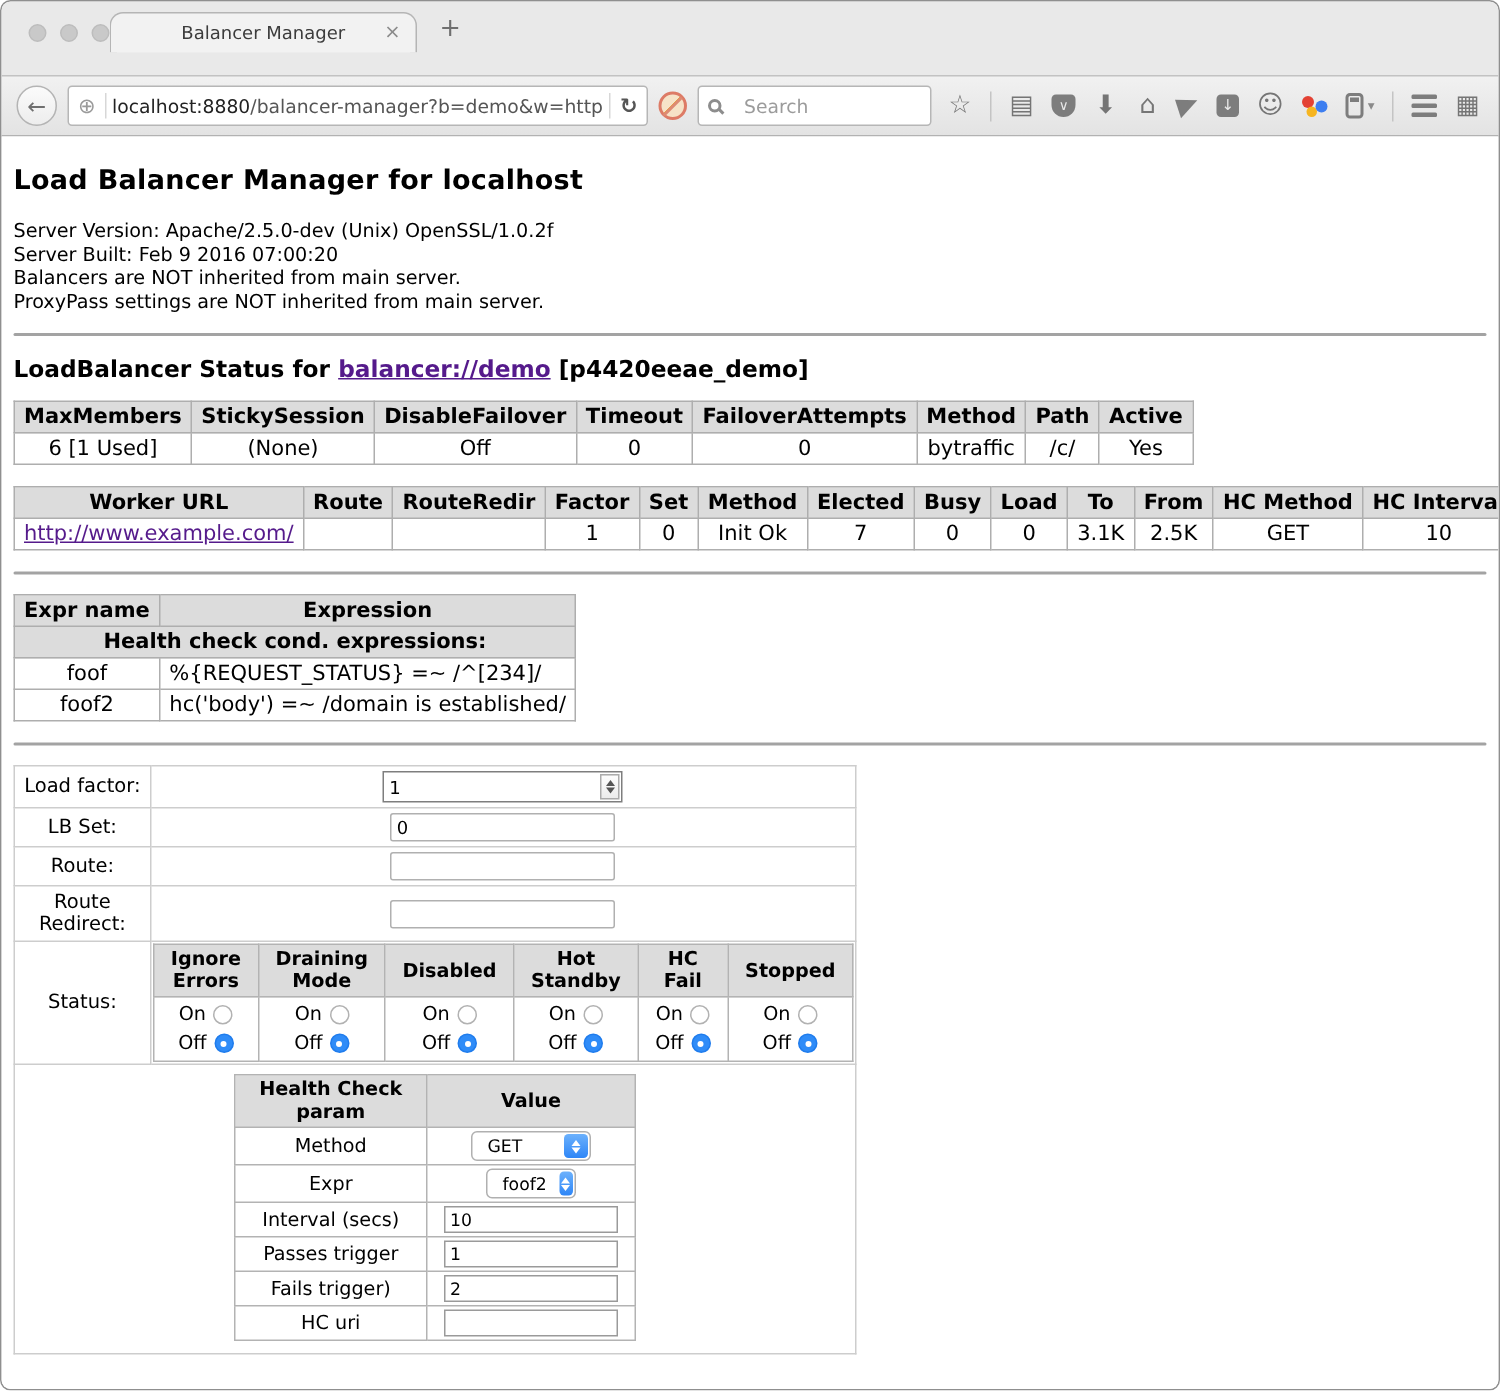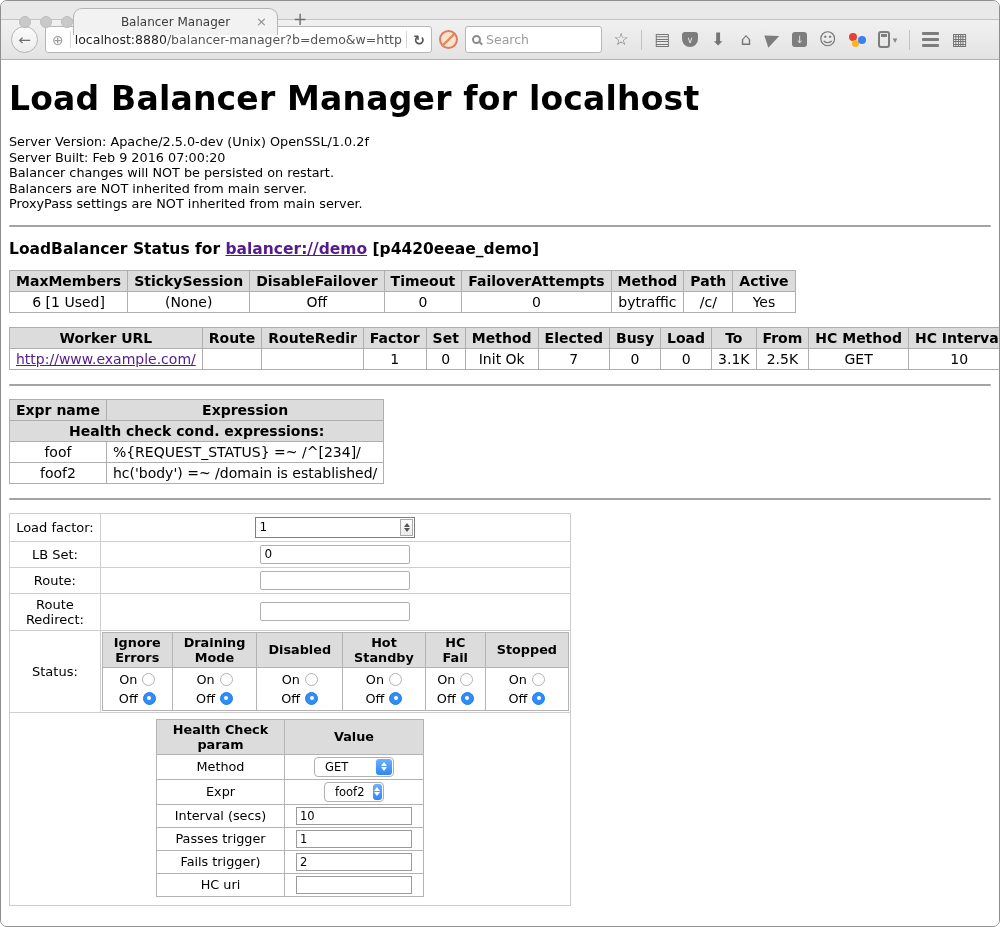--- a/index.html
+++ b/index.html
@@ -2,40 +2,40 @@
 <html><head>
 <meta charset="utf-8">
 <style>
   * { box-sizing: border-box; margin: 0; padding: 0; }
   html,body { background:#ffffff; }
   body { width:1000px; height:927px; font-family:"DejaVu Sans","Liberation Sans",sans-serif; }
 
   .window { width:1000px; height:927px; border:1px solid #8f8f8f; border-radius:7px; overflow:hidden; background:#fff; display:flex; flex-direction:column; }
 
   
-  .tabbar { height:19px; background:#e9e9e9; position:relative; flex:0 0 auto; border-bottom:1px solid #c2c2c2; }
+  .tabbar { height:50px; background:#e9e9e9; position:relative; flex:0 0 auto; border-bottom:1px solid #c2c2c2; }
   .traffic { position:absolute; top:15px; left:18px; display:flex; gap:9px; }
   .traffic span { width:12px; height:12px; border-radius:50%; background:#c9c9c9; border:1px solid #bdbdbd; }
   .tab { position:absolute; left:72px; top:7px; width:205px; height:27px; background:#f2f2f2; border:1px solid #b5b5b5; border-bottom:none; border-radius:9px 9px 0 0; display:flex; align-items:center; justify-content:center; font-size:12px; color:#3c3c3c; }
   .tab .close { position:absolute; right:10px; top:6px; font-size:13px; color:#8b8b8b; line-height:13px; }
   .newtab { position:absolute; left:292px; top:8px; font-size:17px; color:#6f6f6f; }
 
   
   .navbar { height:40px; background:linear-gradient(#f1f1f1,#e3e3e3); border-bottom:1px solid #b2b2b2; display:flex; align-items:center; padding:0 10px; gap:7px; flex:0 0 auto; }
   .circle-btn { width:27px; height:27px; border-radius:50%; border:1px solid #b4b4b4; background:linear-gradient(#fbfbfb,#ededed); color:#6f6f6f; font-size:15px; display:flex; align-items:center; justify-content:center; flex:0 0 auto; }
   .urlbar { width:387px; height:27px; background:#fff; border:1px solid #b6b6b6; border-radius:3px; display:flex; align-items:center; padding:0 4px; gap:4px; flex:0 0 auto; }
   .urlbar .globe { color:#9a9a9a; font-size:14px; padding:0 2px; }
   .urlbar .sep { width:1px; height:17px; background:#d7d7d7; }
   .urltext { flex:1; font-size:12.5px; white-space:nowrap; overflow:hidden; }
   .urltext .host { color:#222; }
   .urltext .path { color:#555; }
   .urlbar .reload { color:#555; font-size:14px; font-weight:bold; padding:0 2px; }
   .shieldblock { width:19px; height:19px; border-radius:50%; border:2px solid #dd7b66; background:linear-gradient(135deg,#f6e3c8 45%,#e8a13f 45% 55%,#f6e3c8 55%); flex:0 0 auto; position:relative; }
   .shieldblock::after { content:''; position:absolute; left:-1px; top:7px; width:17px; height:2px; background:#dd8a74; transform:rotate(-45deg); }
-  .searchbar { width:137px; height:27px; background:#fff; border:1px solid #b6b6b6; border-radius:3px; display:flex; align-items:center; padding:0 6px; gap:5px; flex:0 0 auto; }
+  .searchbar { width:156px; height:27px; background:#fff; border:1px solid #b6b6b6; border-radius:3px; display:flex; align-items:center; padding:0 6px; gap:15px; flex:0 0 auto; }
   .mag { width:9px; height:9px; border:2px solid #8d8d8d; border-radius:50%; position:relative; flex:0 0 auto; }
   .mag::after { content:''; position:absolute; width:5px; height:2px; background:#8d8d8d; right:-4px; bottom:-2px; transform:rotate(45deg); }
   .searchbar input { border:none; outline:none; width:90px; font-size:12.5px; color:#444; background:transparent; font-family:inherit; }
   .searchbar input::placeholder { color:#9b9b9b; }
   .iconrow { display:flex; align-items:center; gap:12px; margin-left:4px; color:#757575; }
   .iconrow .ti { font-size:17px; line-height:17px; color:#757575; text-align:center; min-width:16px; }
   .vsep { width:1px; height:20px; background:#c4c4c4; }
   .pocket { width:16px; height:15px; background:#7d7d7d; border-radius:3px 3px 8px 8px; color:#e9e9e9; font-size:9px; display:flex; align-items:center; justify-content:center; }
   .sqdown { width:15px; height:15px; background:#7d7d7d; border-radius:3px; color:#e9e9e9; font-size:10px; display:flex; align-items:center; justify-content:center; }
   .plane { width:0; height:0; border-left:14px solid #7d7d7d; border-top:5px solid transparent; border-bottom:8px solid transparent; transform:rotate(-18deg); }
@@ -45,21 +45,21 @@
   .dots .d2 { width:7px; height:7px; background:#f6b521; left:3px; top:8px; }
   .dots .d3 { width:8px; height:8px; background:#3d7ef0; left:9px; top:4px; }
   .battery { width:12px; height:17px; border:2px solid #7d7d7d; border-radius:3px; position:relative; }
   .battery::before { content:''; position:absolute; top:1px; left:1px; right:1px; height:3px; background:#7d7d7d; }
   .caret { font-size:9px; color:#8a8a8a; }
   .hamb { display:flex; flex-direction:column; gap:3px; }
   .hamb span { width:17px; height:3px; background:#7d7d7d; border-radius:1px; }
 
   
   .content { flex:1; background:#fff; padding:2px 8px 20px; overflow:hidden; font-size:13px; color:#000; }
-  .content h1 { font-size:33px; font-weight:bold; margin:17px 0 16px; letter-spacing:.2px; }
+  .content h1 { font-size:18px; font-weight:bold; margin:17px 0 16px; letter-spacing:.2px; }
   .info { line-height:15.5px; font-size:12.8px; }
   hr.rule { border:0; height:2px; background:#a3a3a3; border-radius:1px; margin:13px 0; }
   .content h3 { font-size:15.5px; font-weight:bold; margin:9px 0 12px; }
   a.vlink { color:#551a8b; text-decoration:underline; }
 
   table.data { border-collapse:collapse; border:1px solid #888; margin:4px 0 14px; }
   table.data th, table.data td { border:1px solid #aeaeae; padding:2px 6px; text-align:center; font-size:14px; white-space:nowrap; }
   table.data th { background:#dcdcdc; font-weight:bold; }
   table.worker { width:963px; }
   table.expr td.exprval { text-align:left; }
@@ -160,21 +160,20 @@
     </div>
   </div>
 
   <div class="content">
 
     <h1>Load Balancer Manager for localhost</h1>
 
     <div class="info">
       <div>Server Version: Apache/2.5.0-dev (Unix) OpenSSL/1.0.2f</div>
       <div>Server Built: Feb 9 2016 07:00:20</div>
-      <div>Balancer changes will NOT be persisted on restart.</div>
       <div>Balancers are NOT inherited from main server.</div>
       <div>ProxyPass settings are NOT inherited from main server.</div>
     </div>
 
     <hr class="rule">
 
     <h3><span>LoadBalancer Status for </span><a class="vlink" href="#">balancer://demo</a><span> [p4420eeae_demo]</span></h3>
 
     <table class="data">
       <tbody>

